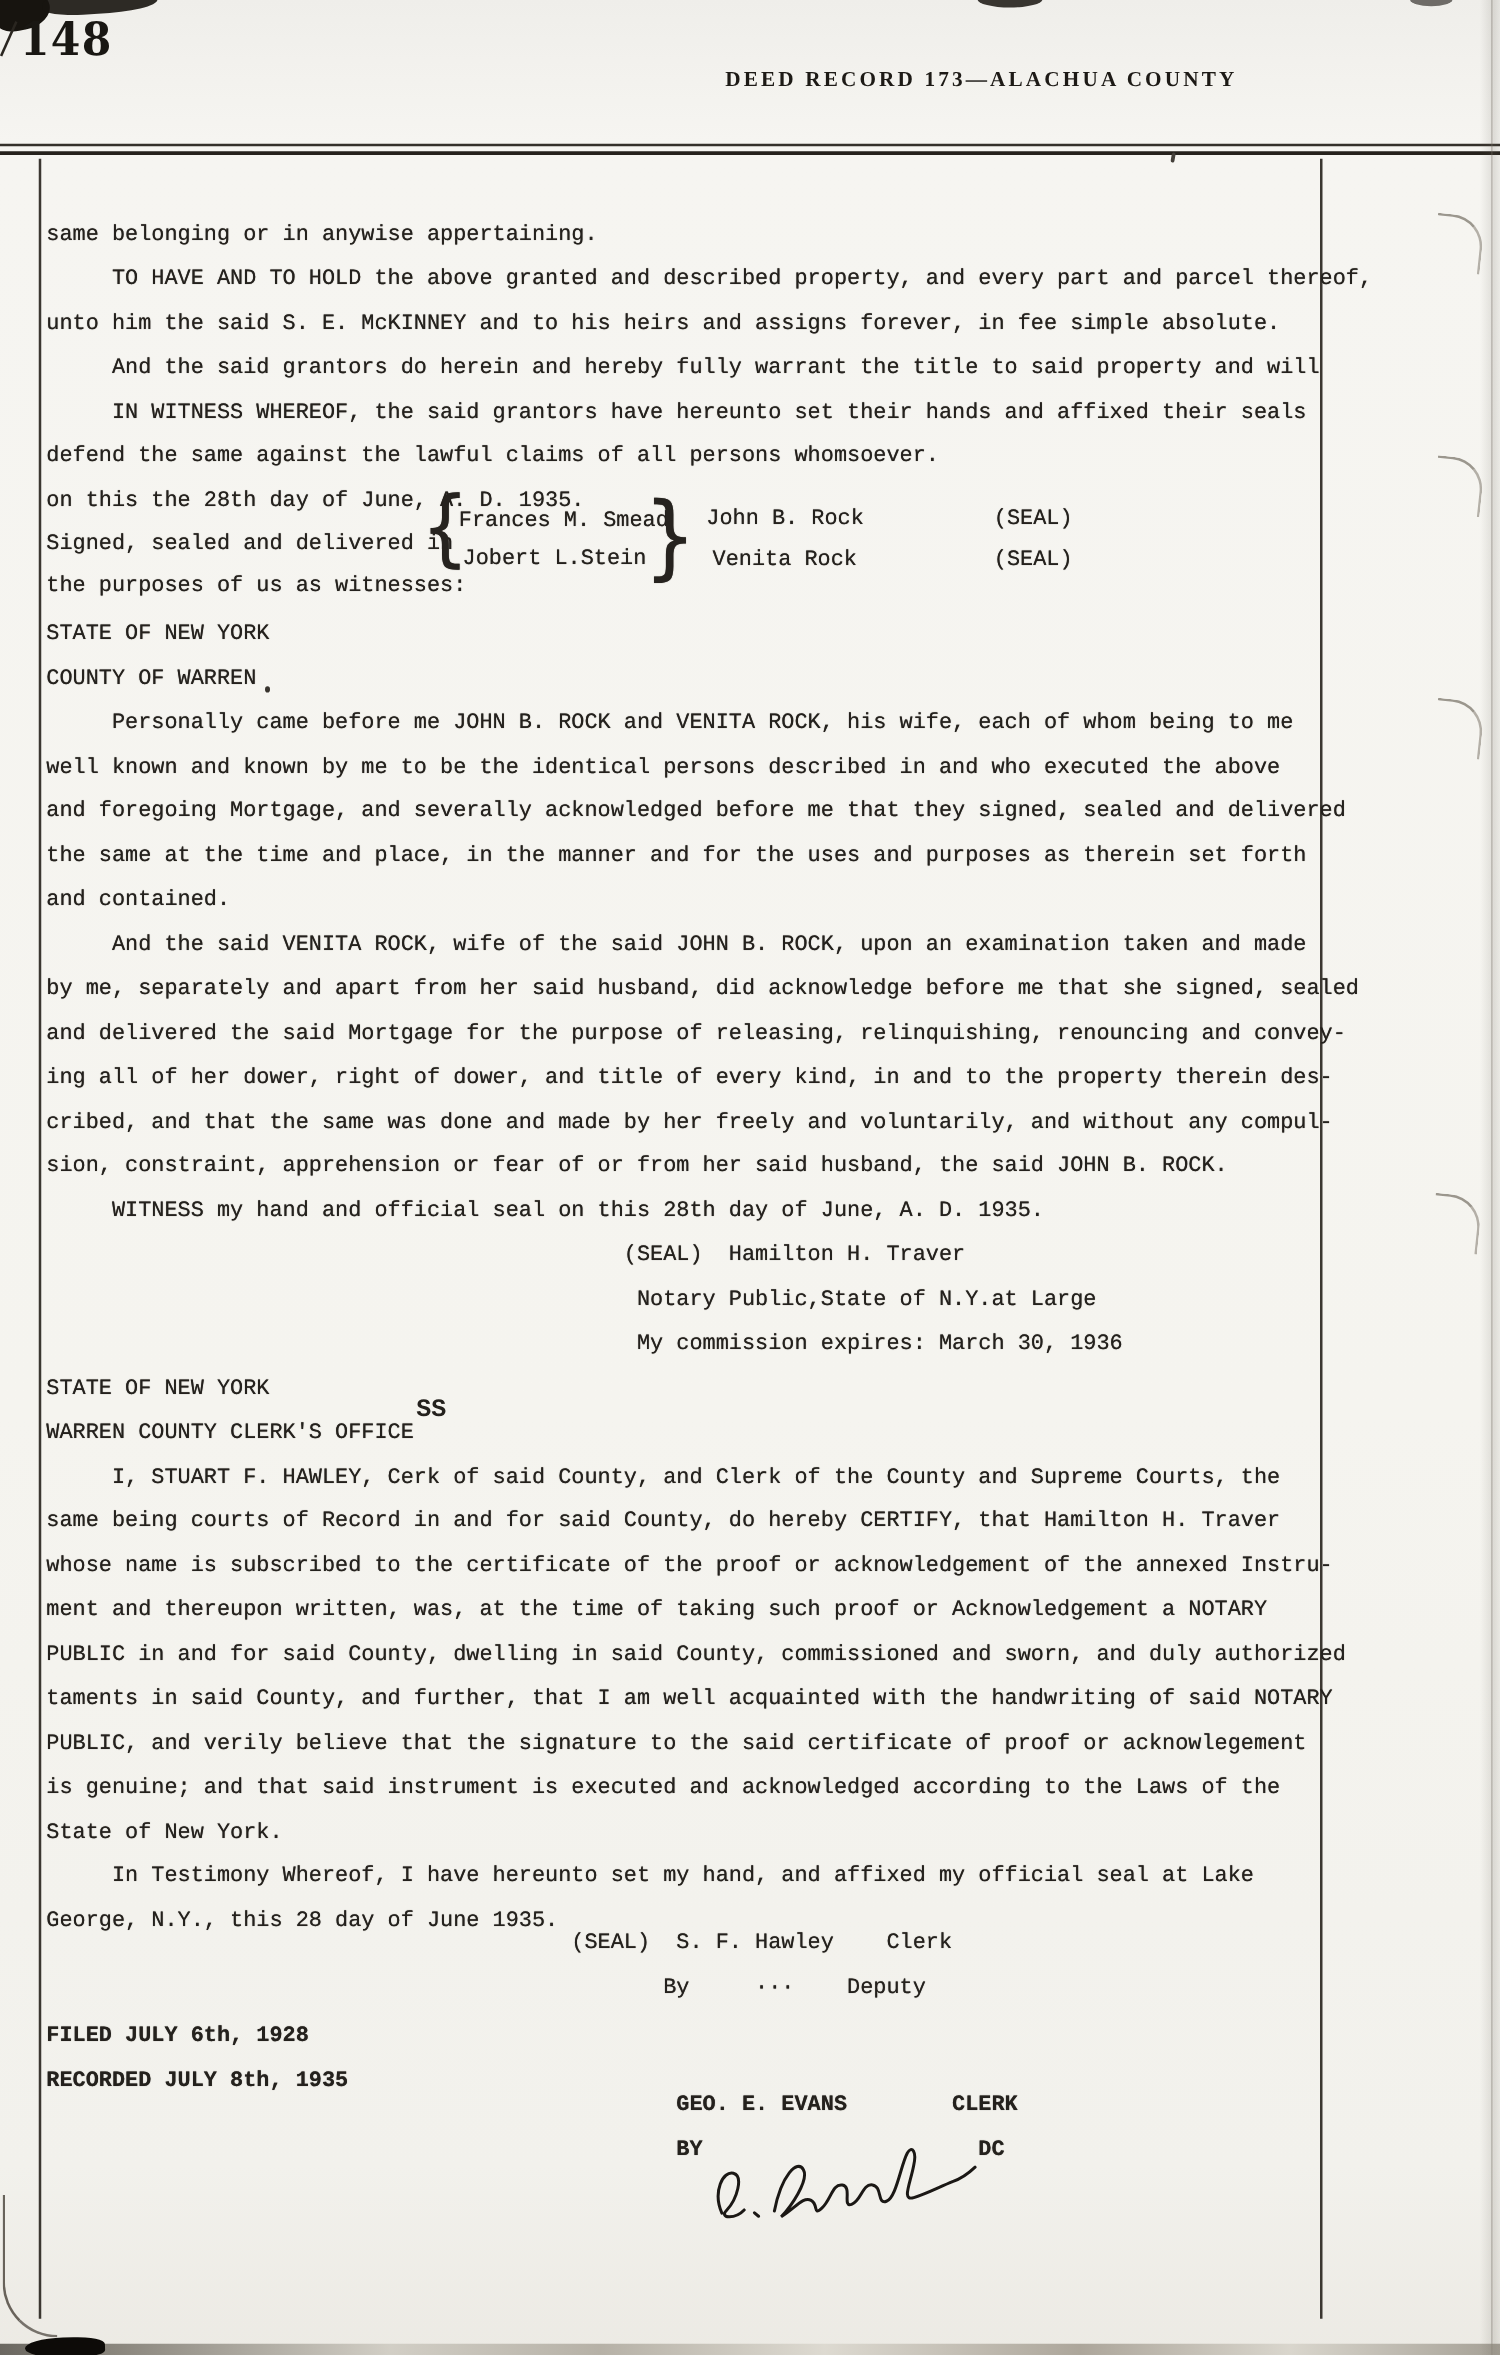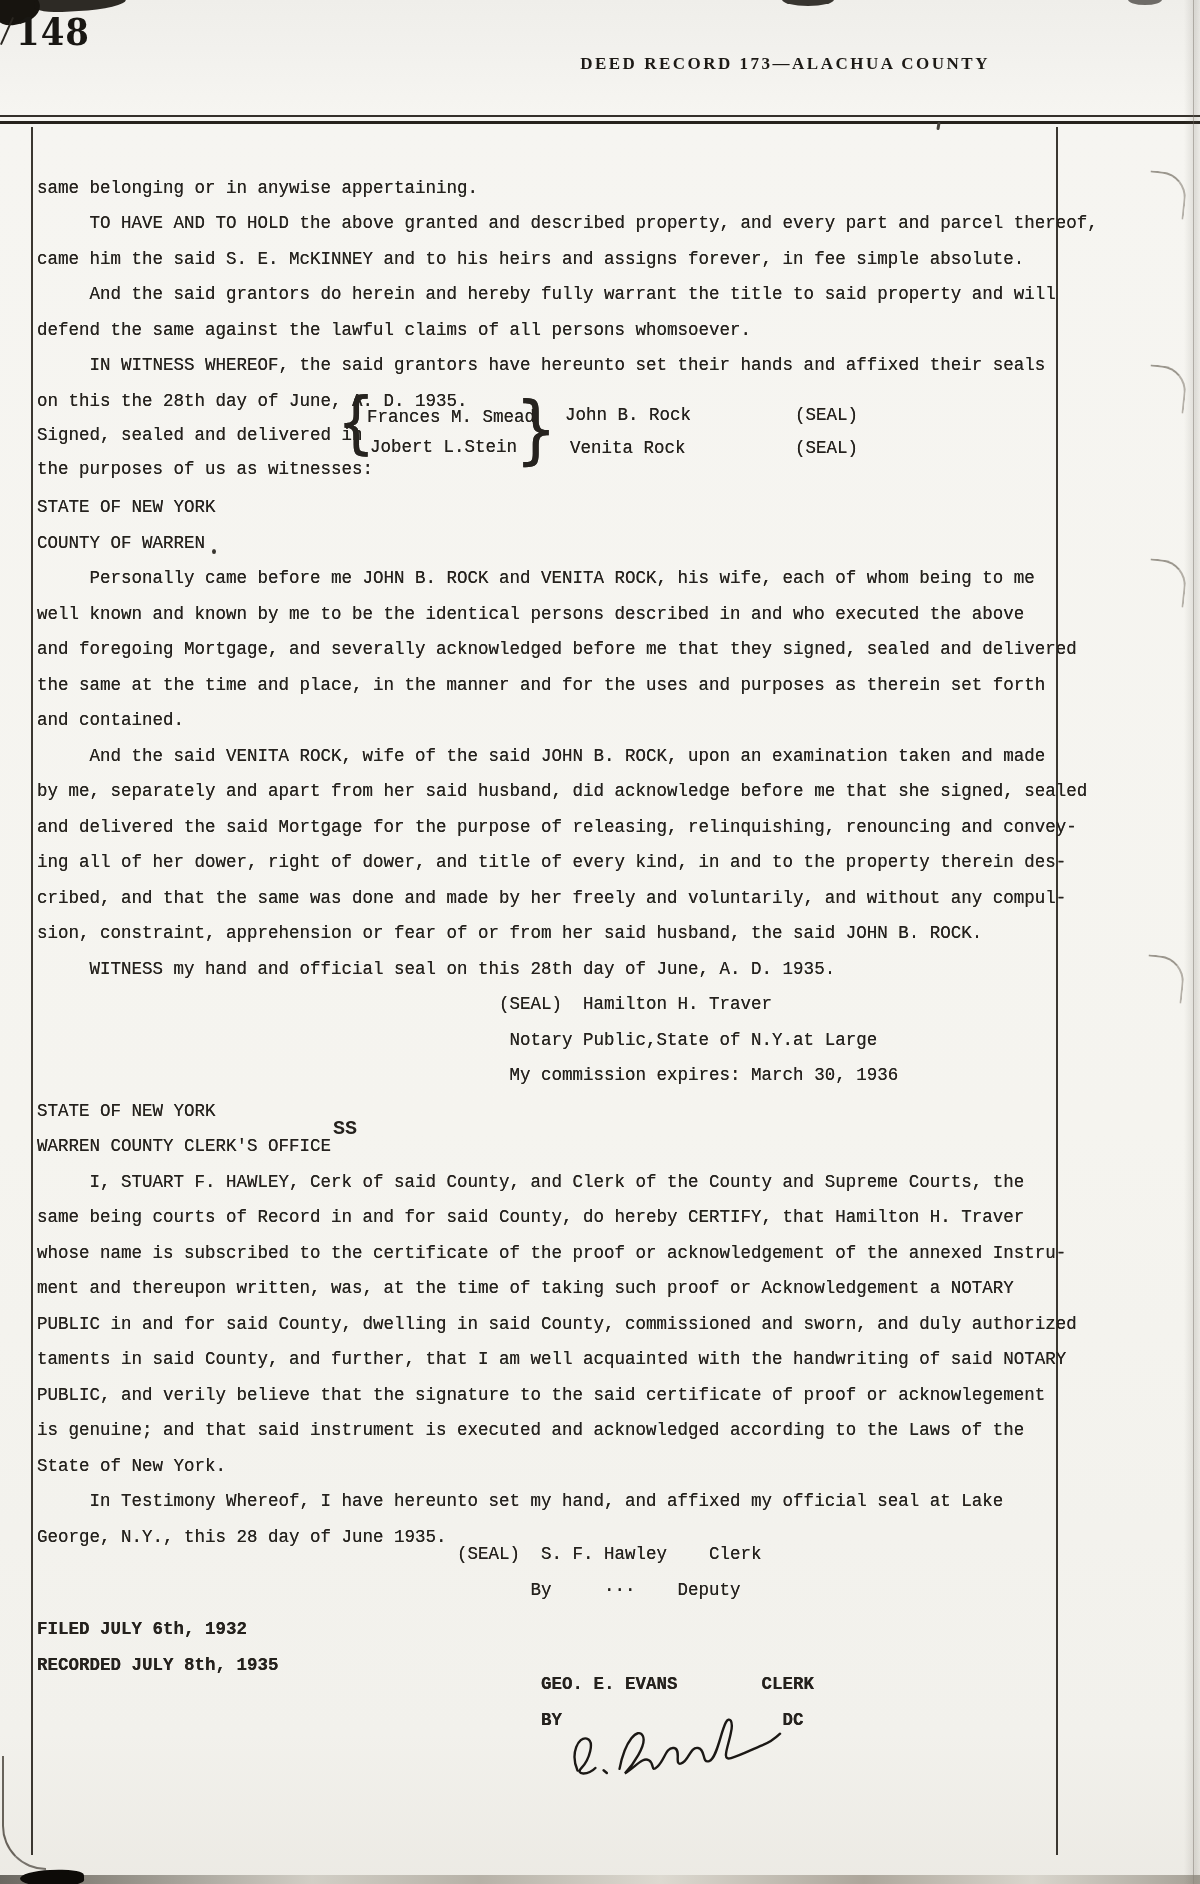--- a/index.html
+++ b/index.html
@@ -79,24 +79,24 @@
   <div class="rule-top-thick"></div>
   <div class="rule-left"></div>
   <div class="rule-right"></div>
   <div class="apos-mark"></div>
 
   <div class="typed-col">
 
     <div>
         <div class="tline">same belonging or in anywise appertaining.</div>
         <div class="tline">     TO HAVE AND TO HOLD the above granted and described property, and every part and parcel thereof,</div>
-        <div class="tline">came him the said S. E. McKINNEY and to his heirs and assigns forever, in fee simple absolute.</div>
+        <div class="tline">unto him the said S. E. McKINNEY and to his heirs and assigns forever, in fee simple absolute.</div>
         <div class="tline">     And the said grantors do herein and hereby fully warrant the title to said property and will</div>
+        <div class="tline">     IN WITNESS WHEREOF, the said grantors have hereunto set their hands and affixed their seals</div>
         <div class="tline">defend the same against the lawful claims of all persons whomsoever.</div>
-        <div class="tline">     IN WITNESS WHEREOF, the said grantors have hereunto set their hands and affixed their seals</div>
         <div class="tline">on this the 28th day of June, A. D. 1935.</div>
       </div>
 
     <div class="witness-block">
       <div class="wb" style="left:0;top:5px">Signed, sealed and delivered in</div>
       <div class="wb" style="left:0;top:39px">the purposes of us as witnesses:</div>
       <div class="brace brace-open">{</div>
       <div class="wb" style="left:330px;top:-13px">Frances M. Smead</div>
       <div class="wb" style="left:333px;top:17px">Jobert L.Stein</div>
       <div class="brace brace-close">}</div>
@@ -134,21 +134,21 @@
         <div class="tline">taments in said County, and further, that I am well acquainted with the handwriting of said NOTARY</div>
         <div class="tline">PUBLIC, and verily believe that the signature to the said certificate of proof or acknowlegement</div>
         <div class="tline">is genuine; and that said instrument is executed and acknowledged according to the Laws of the</div>
         <div class="tline">State of New York.</div>
         <div class="tline">     In Testimony Whereof, I have hereunto set my hand, and affixed my official seal at Lake</div>
         <div class="tline">George, N.Y., this 28 day of June 1935.</div>
       </div>
 
     <div class="tline pullup18">                                        (SEAL)  S. F. Hawley    Clerk</div>
     <div class="tline">                                               By     ···    Deputy</div>
-    <div class="tline dark pushdown4">FILED JULY 6th, 1932</div>
+    <div class="tline dark pushdown4">FILED JULY 6th, 1928</div>
     <div class="tline dark">RECORDED JULY 8th, 1935</div>
     <div class="tline dark pullup16">                                                GEO. E. EVANS        CLERK</div>
     <div class="tline dark">                                                BY                     DC</div>
   </div>
 
   <div class="ss-mark">SS</div>
   <div class="stray-dot"></div>
 
   <svg class="clerk-signature" width="225" height="62" viewBox="0 0 225 62" fill="none">
     <path d="M14,44 C8,26 18,10 26,13 C34,16 27,34 18,42 C11,48 24,50 32,43 M40,46 l3,3

